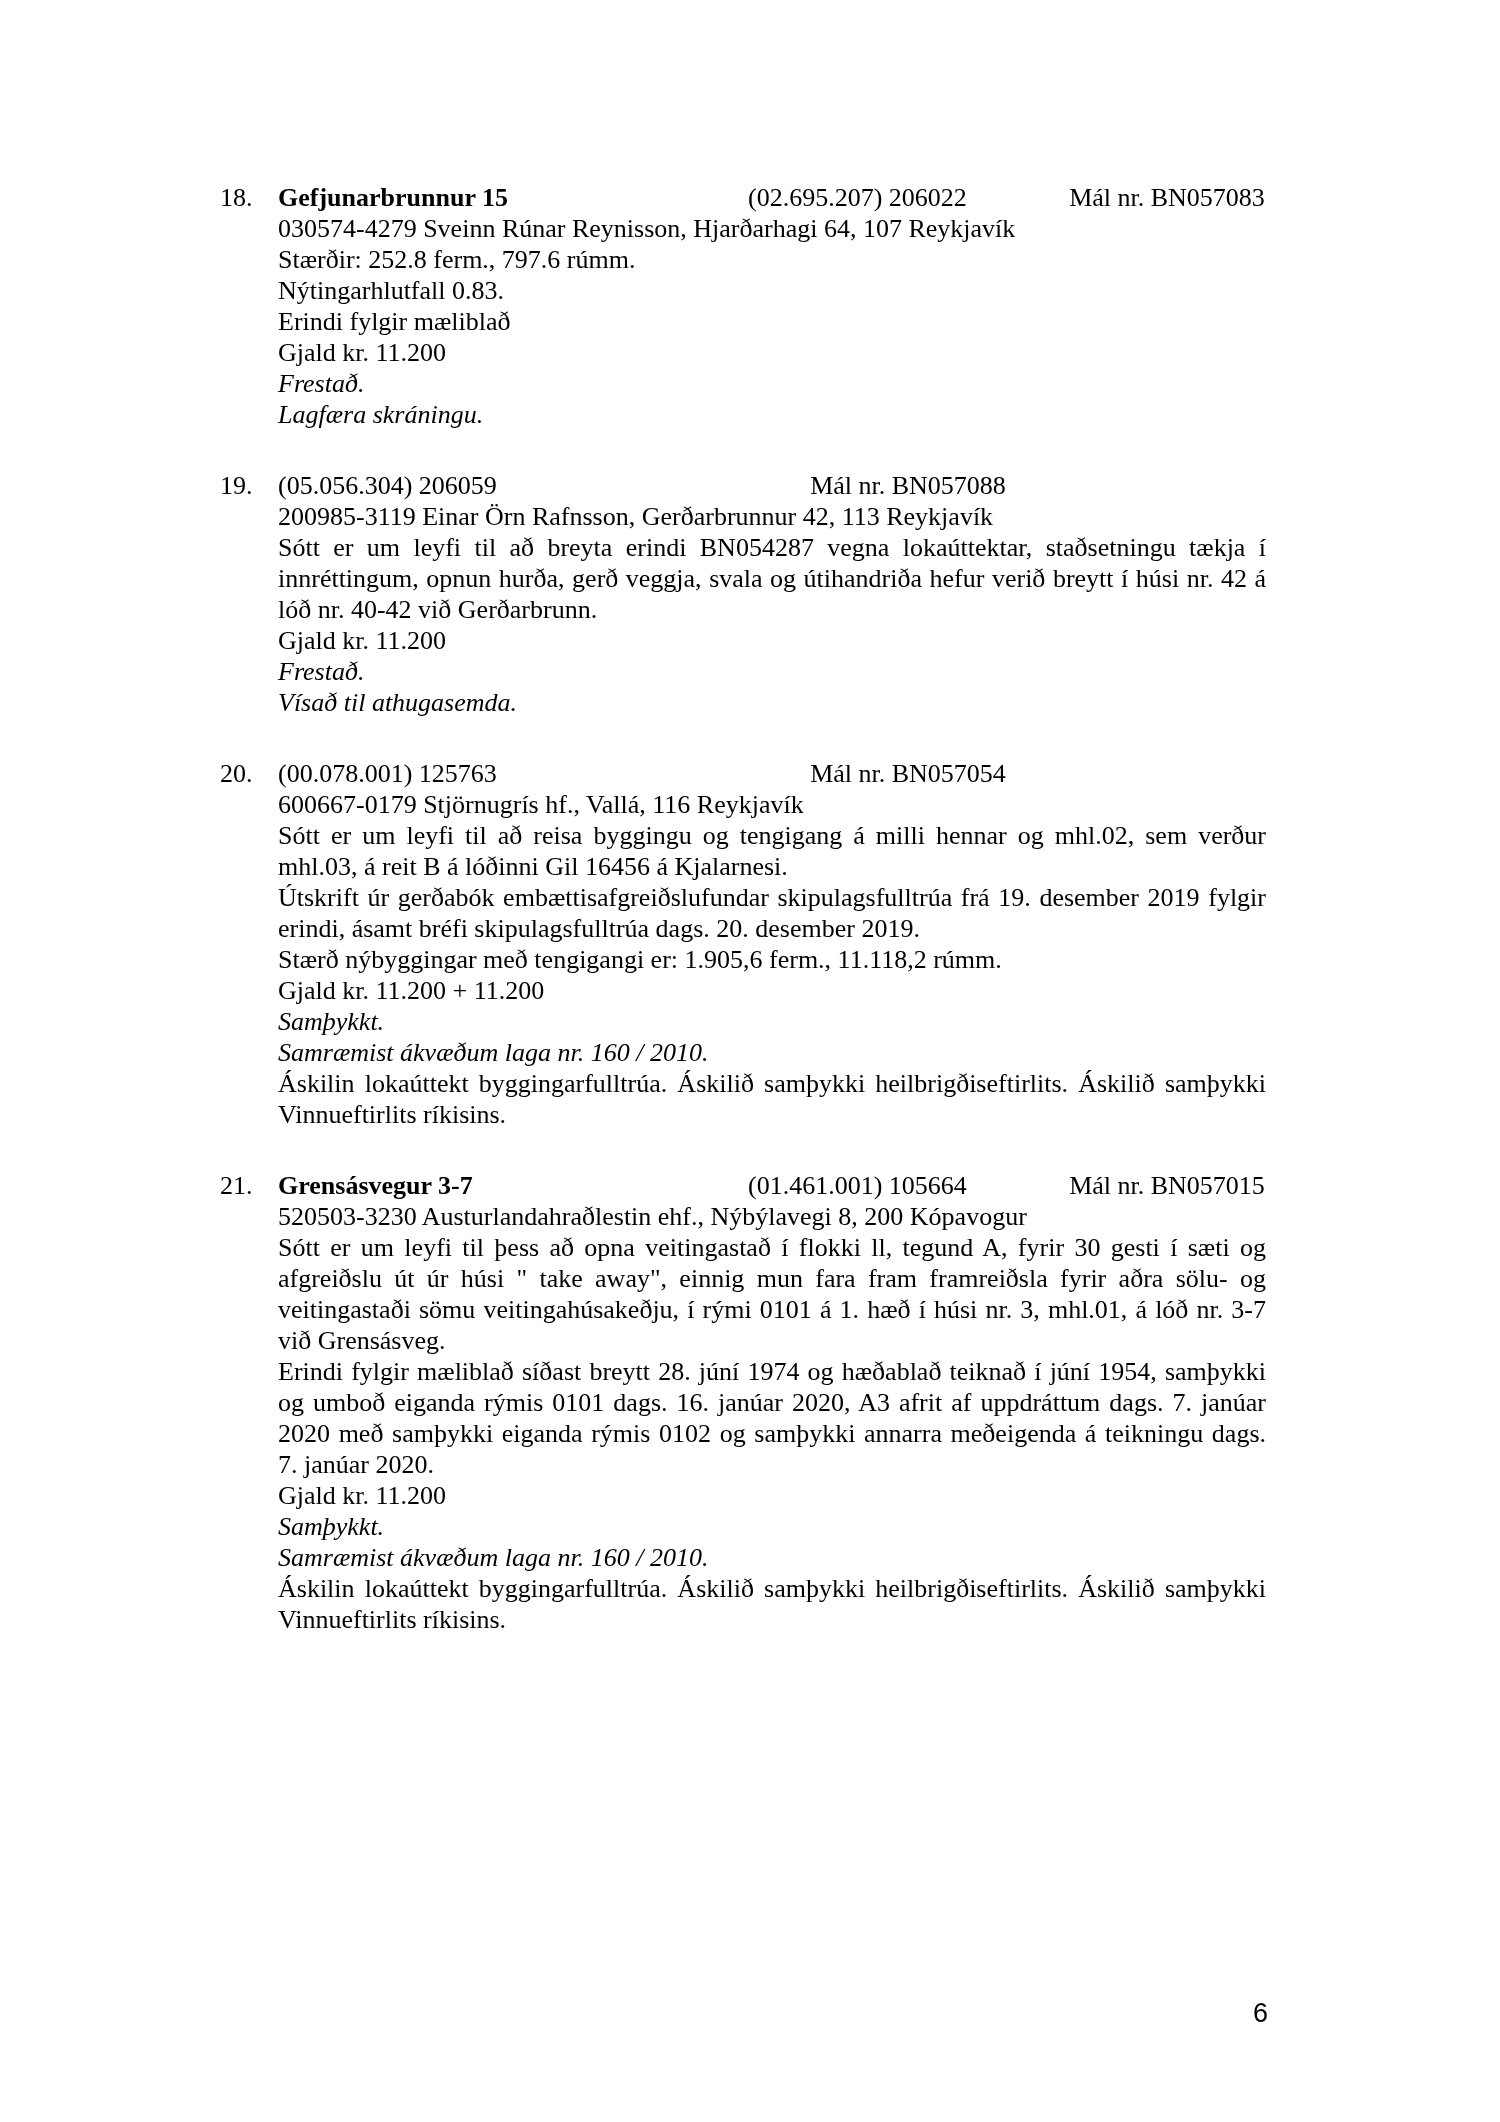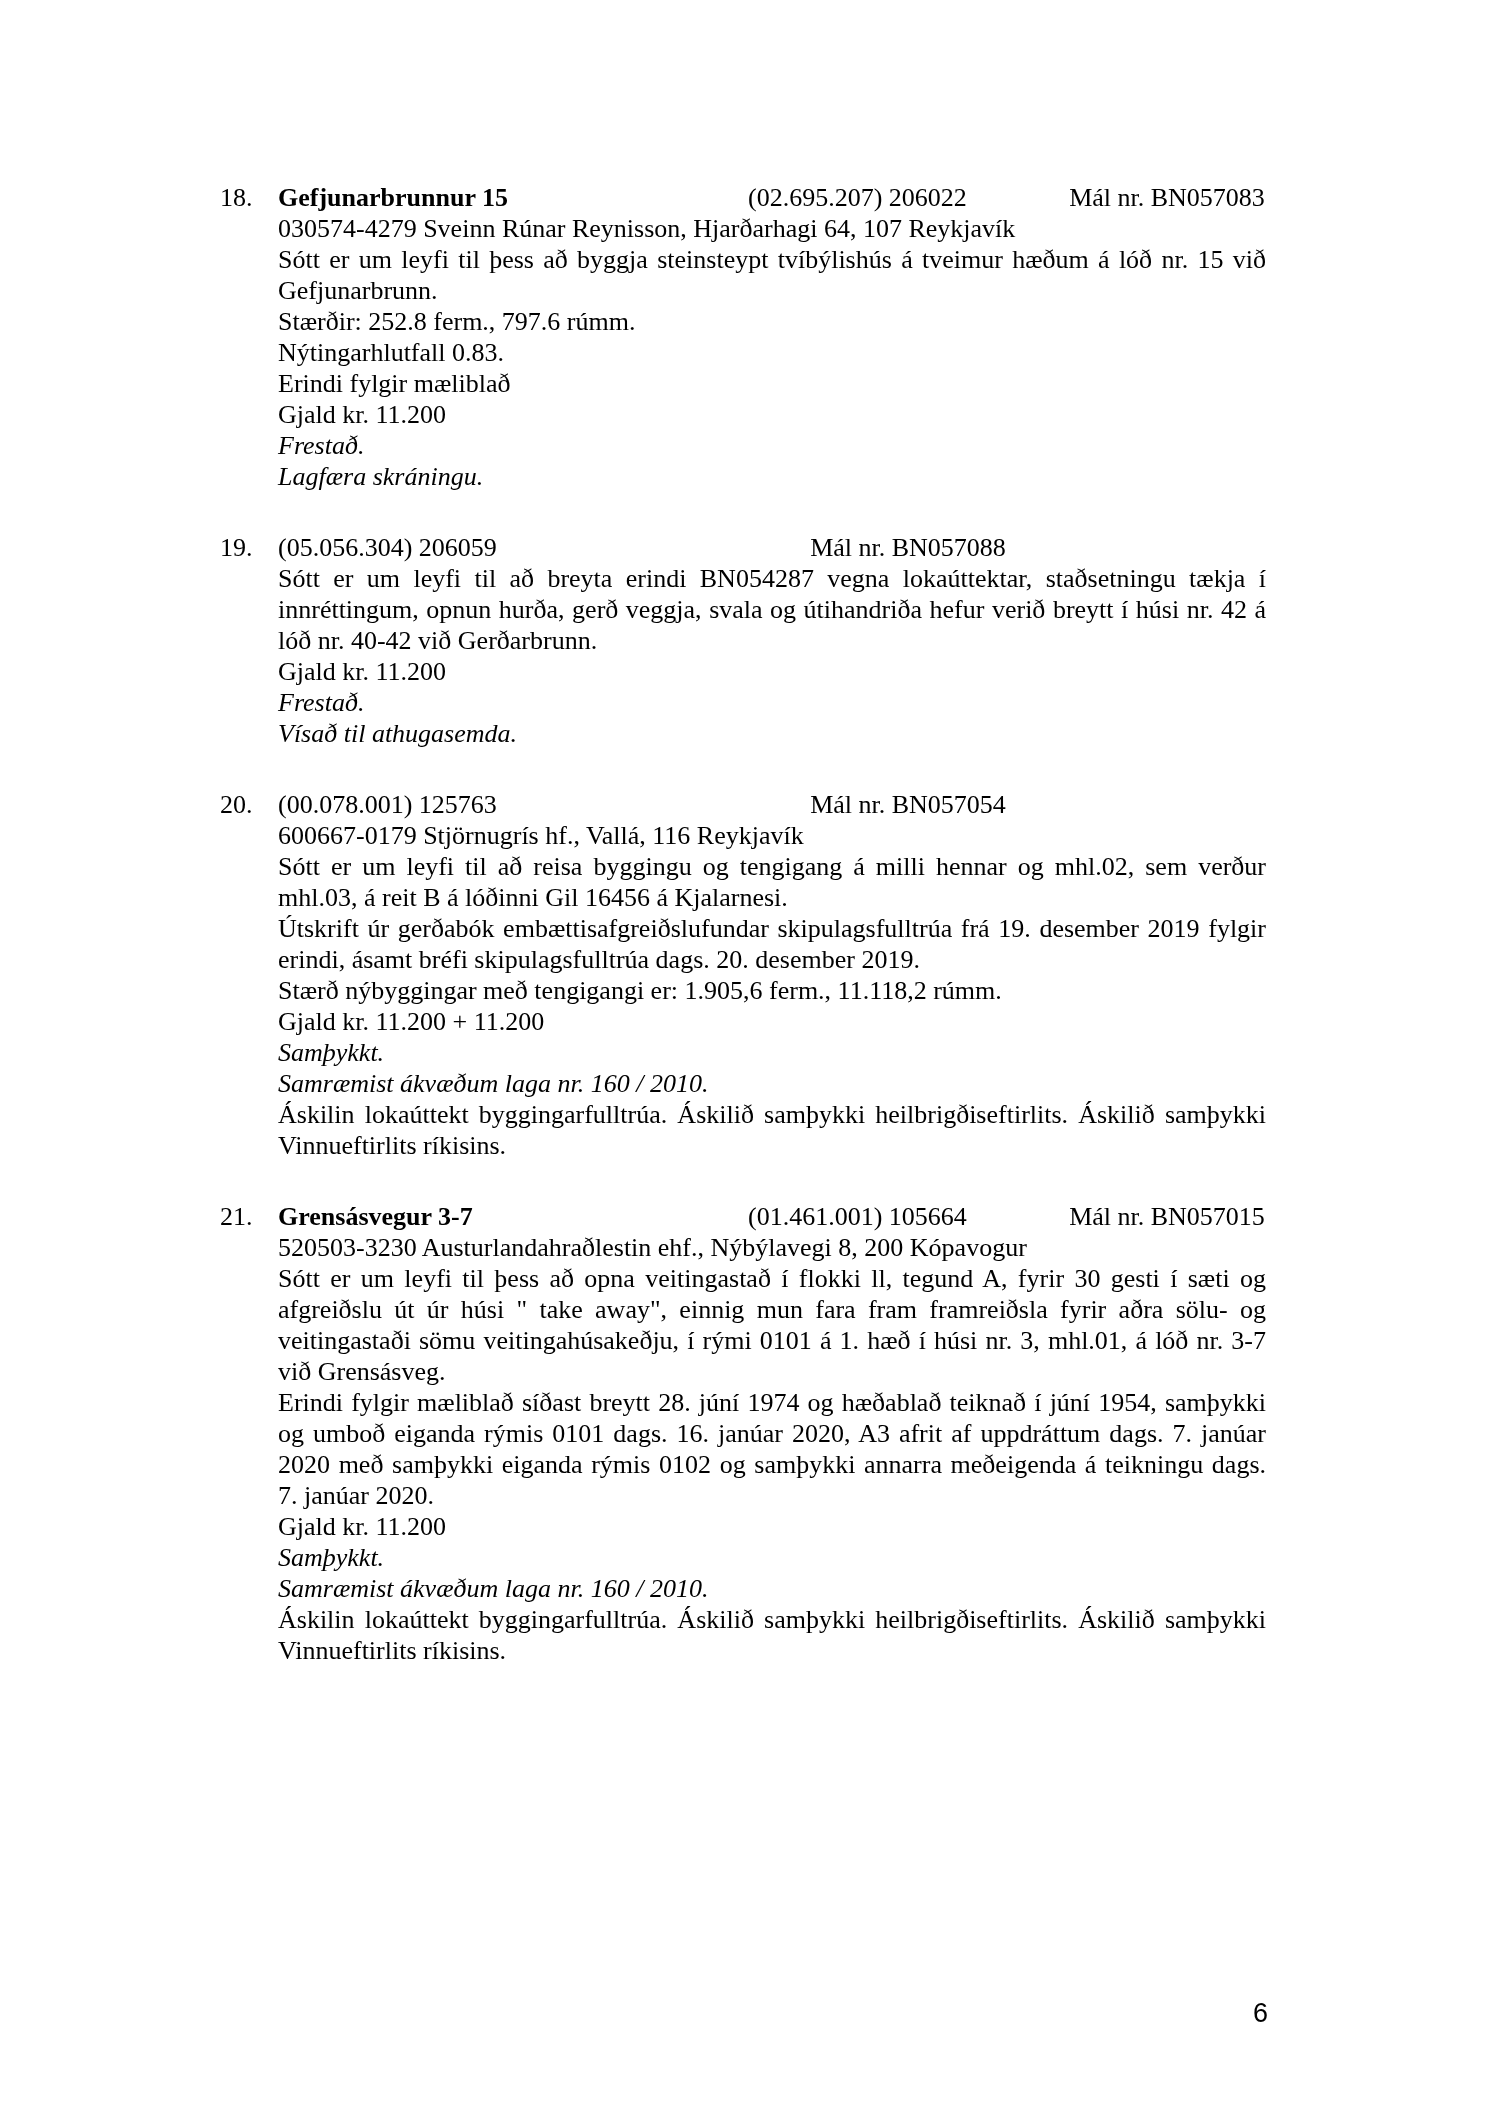--- a/index.html
+++ b/index.html
@@ -56,39 +56,39 @@
   <section class="item">
     <div class="item-number">18.</div>
     <div class="item-content">
       <div class="heading">
         <span class="title">Gefjunarbrunnur 15</span>
         <span class="ref">(02.695.207) 206022</span>
         <span class="case">Mál nr. BN057083</span>
       </div>
       <div class="body">
             <p class="line address">030574-4279 Sveinn Rúnar Reynisson, Hjarðarhagi 64, 107 Reykjavík</p>
-            <p class="line paragraph">Sótt er um leyfi til þess að byggja steinsteypt tvíbýlishús á tveimur hæðum á lóð nr. 15 við Gefjunarbrunn.</p>
             <p class="line single">Stærðir: 252.8 ferm., 797.6 rúmm.</p>
             <p class="line single">Nýtingarhlutfall 0.83.</p>
             <p class="line single">Erindi fylgir mæliblað</p>
             <p class="line single">Gjald kr. 11.200</p>
             <p class="line italic">Frestað.</p>
             <p class="line italic">Lagfæra skráningu.</p>
           </div>
     </div>
   </section>
 
   <section class="item">
     <div class="item-number">19.</div>
     <div class="item-content">
       <div class="heading">
         <span class="ref">(05.056.304) 206059</span>
         <span class="case">Mál nr. BN057088</span>
       </div>
       <div class="body">
+            <p class="line address">200985-3119 Einar Örn Rafnsson, Gerðarbrunnur 42, 113 Reykjavík</p>
             <p class="line paragraph">Sótt er um leyfi til að breyta erindi BN054287 vegna lokaúttektar, staðsetningu tækja í innréttingum, opnun hurða, gerð veggja, svala og útihandriða hefur verið breytt í húsi nr. 42 á lóð nr. 40-42 við Gerðarbrunn.</p>
             <p class="line single">Gjald kr. 11.200</p>
             <p class="line italic">Frestað.</p>
             <p class="line italic">Vísað til athugasemda.</p>
           </div>
     </div>
   </section>
 
   <section class="item">
     <div class="item-number">20.</div>

